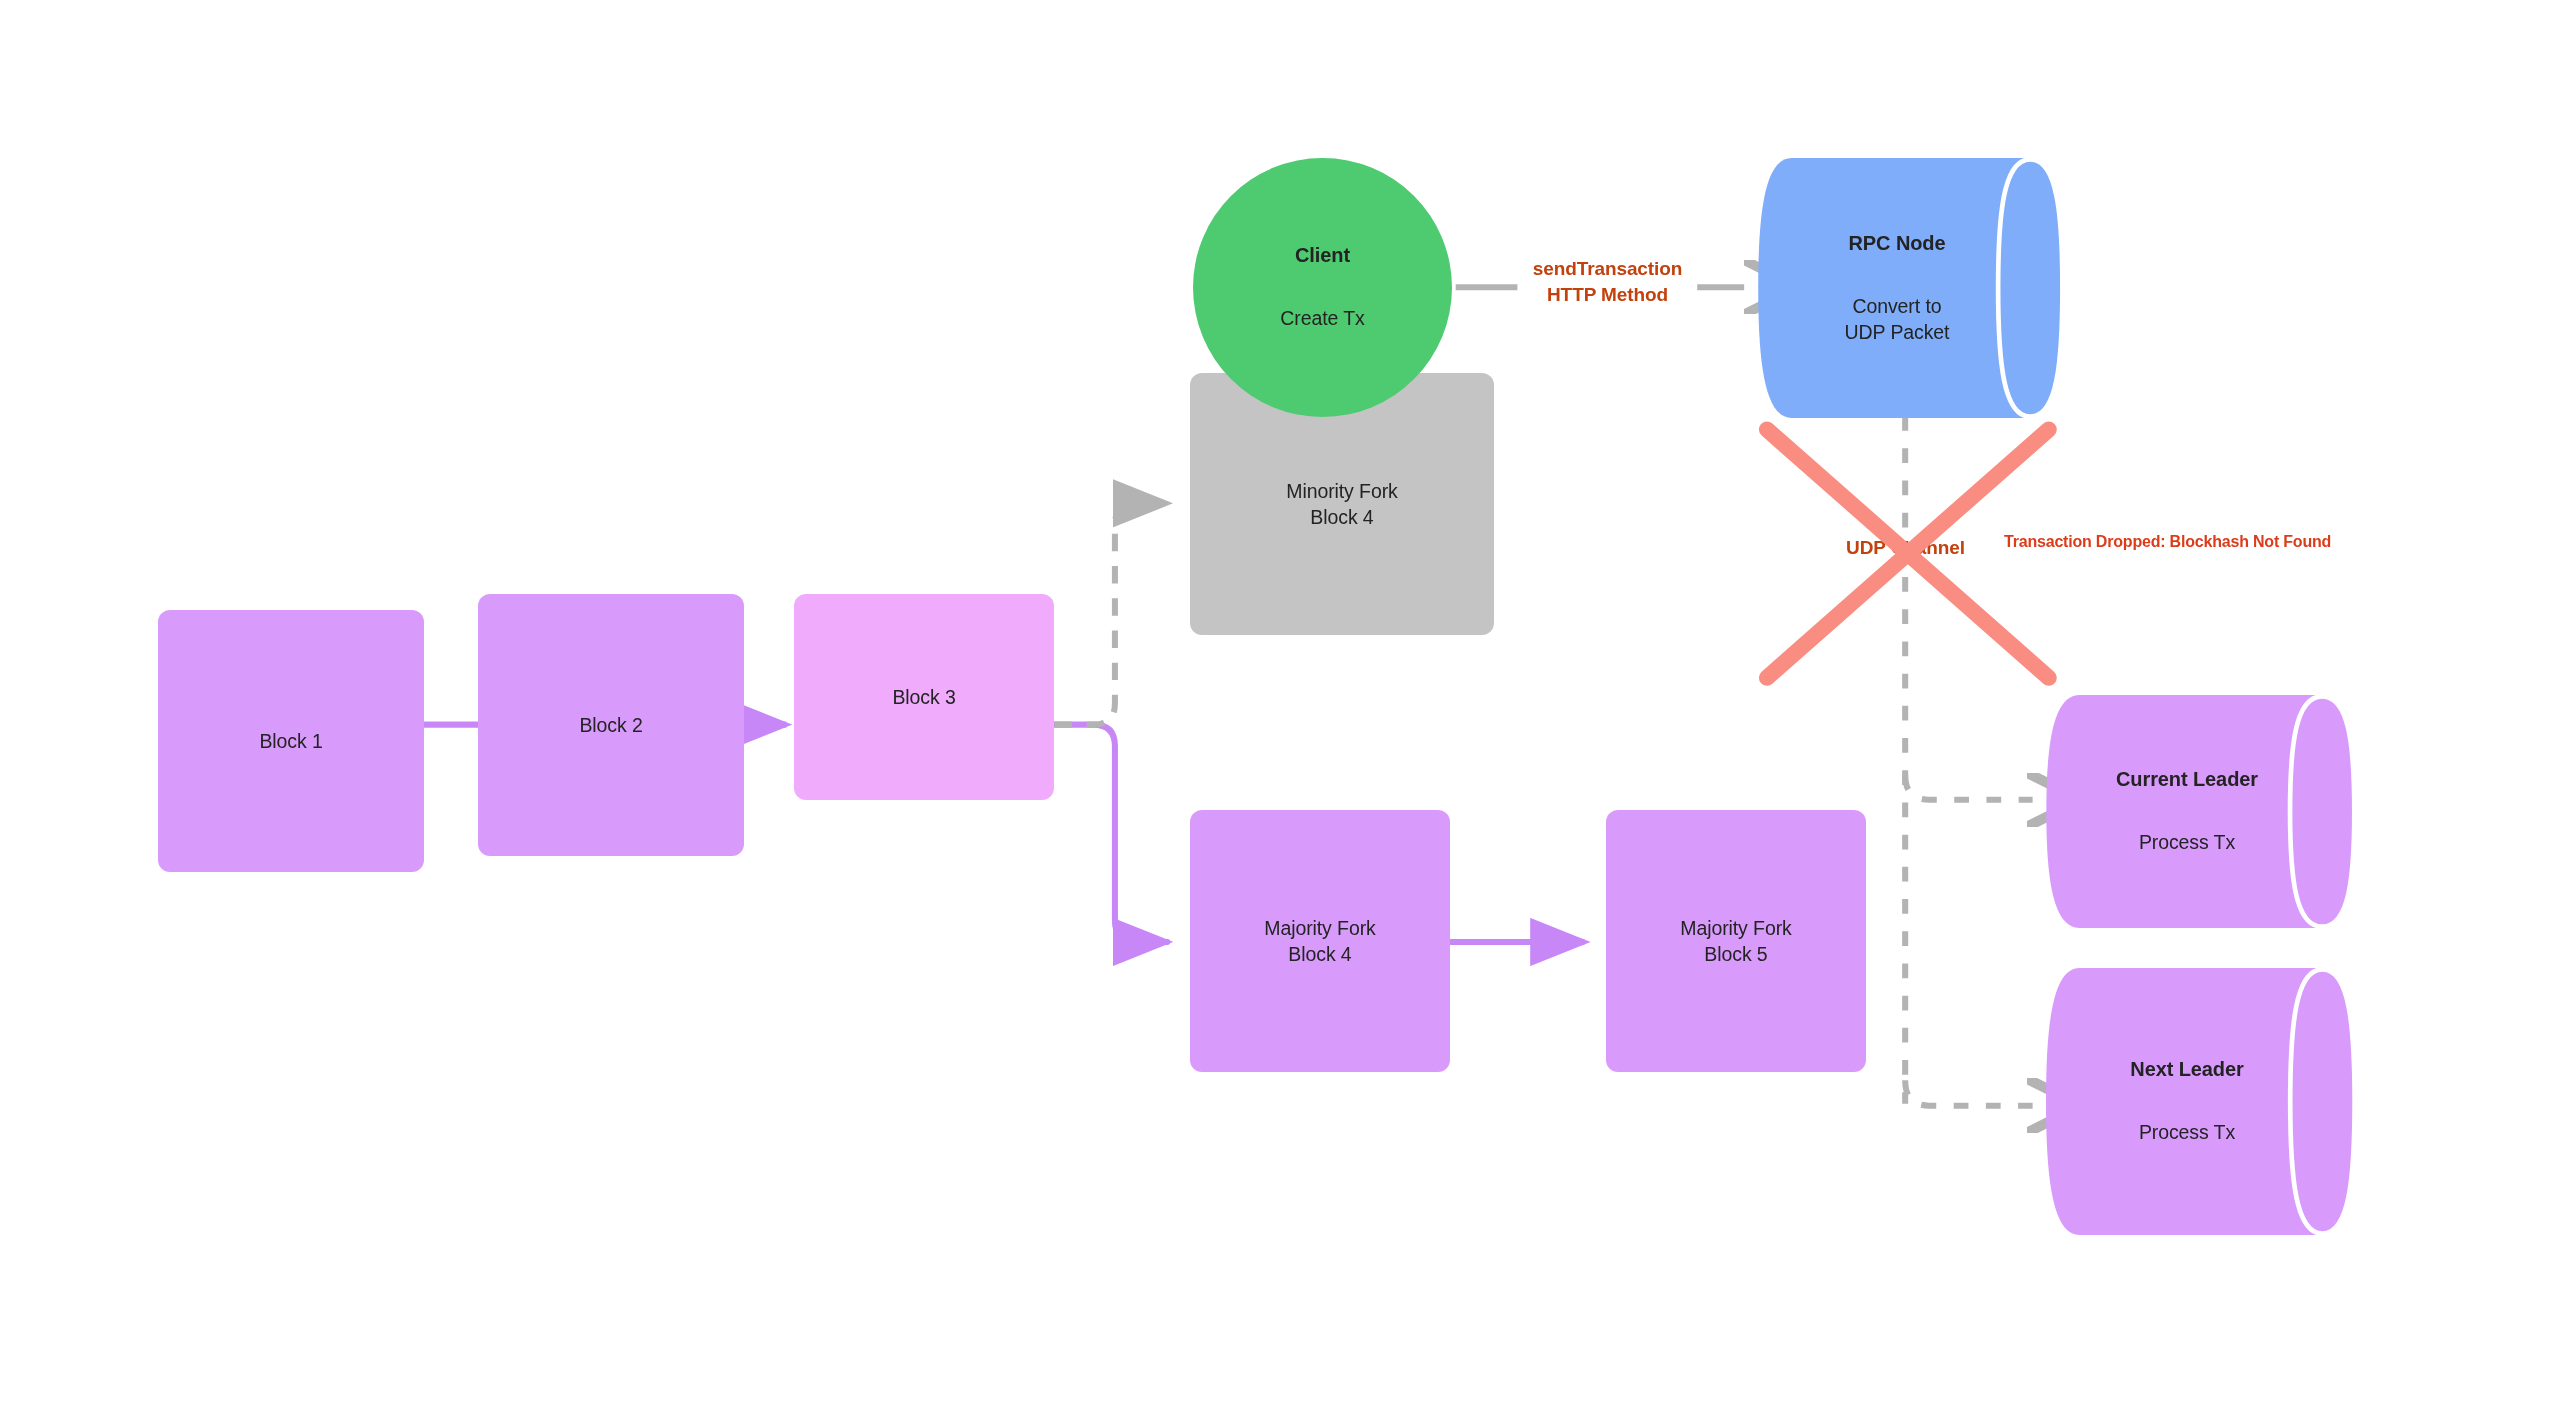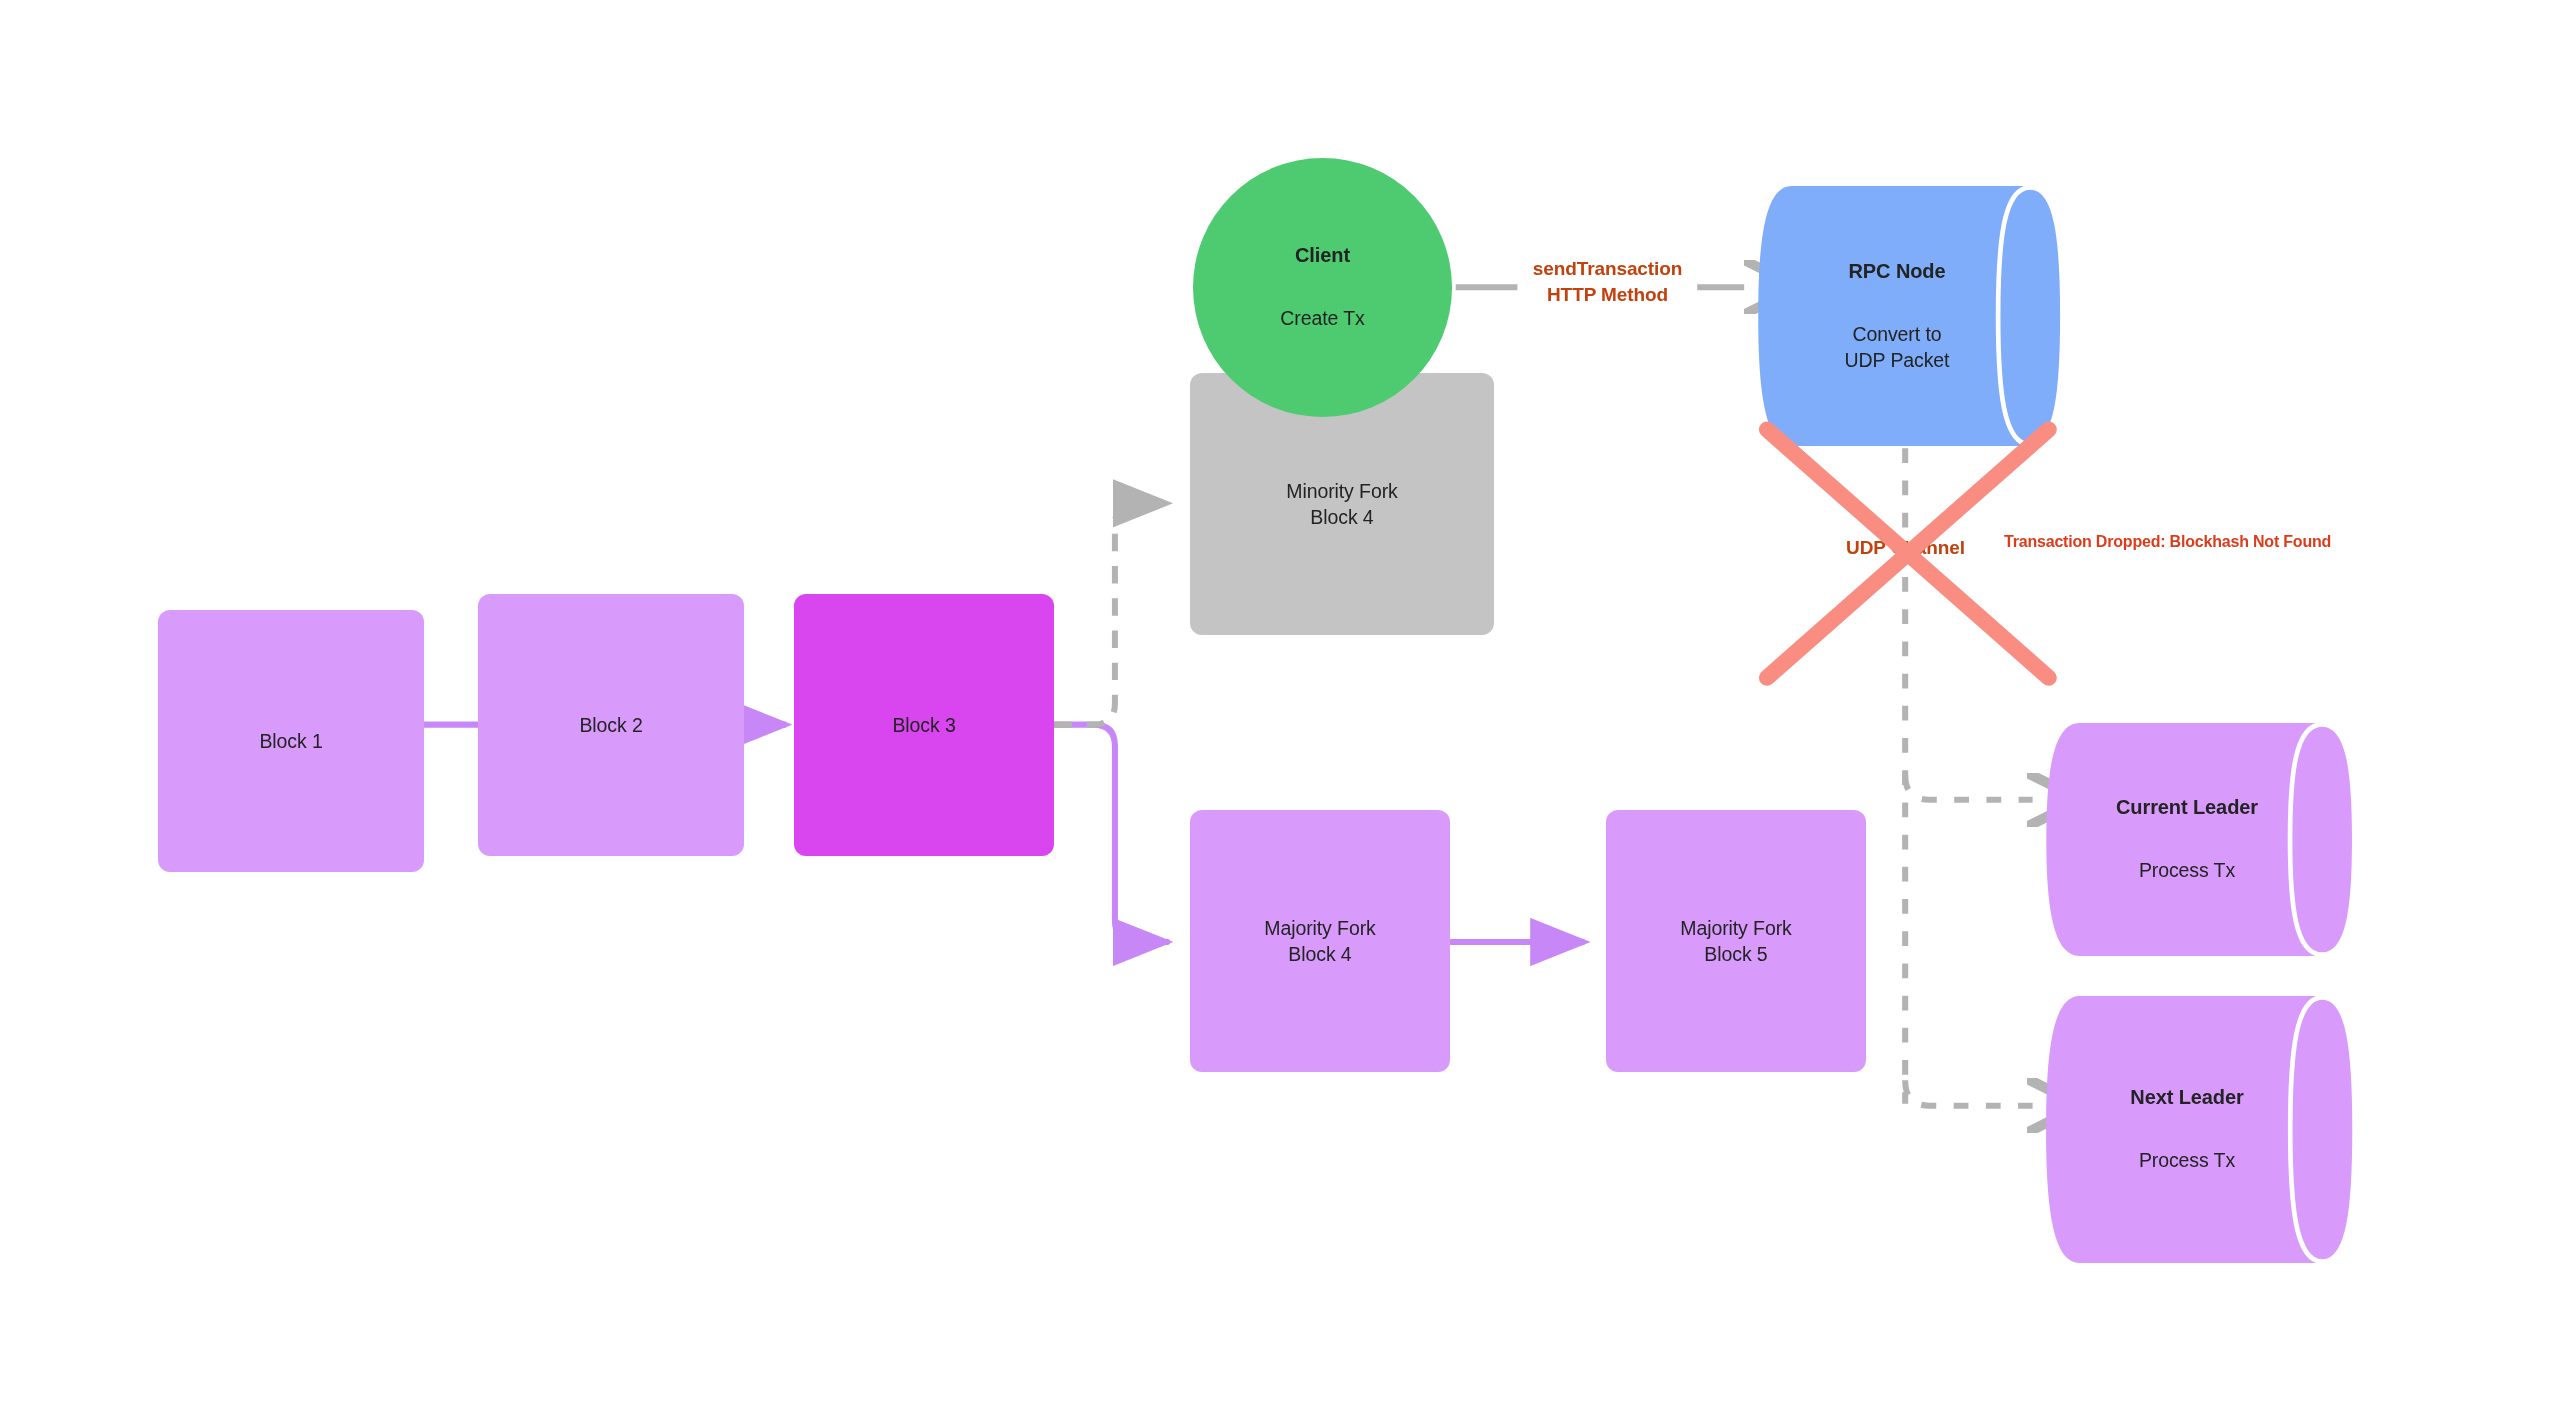--- a/index.html
+++ b/index.html
@@ -73,21 +73,20 @@
 
   
   .circle {
     border-radius: 50%;
     z-index: 4;
   }
 
   
   .cyl {
     z-index: 3;
-    margin-top: 28px;
   }
   .cyl .body {
     position: absolute;
     inset: 0;
   }
   .cyl .content {
     position: absolute;
     inset: 0;
     display: flex;
     flex-direction: column;
@@ -178,21 +177,21 @@
   </svg>
 
   <div class="node block" style="left:158px; top:610px; width:266px; height:262px; background:#d89bfc;">
     <div class="label">Block 1</div>
   </div>
 
   <div class="node block" style="left:478px; top:594px; width:266px; height:262px; background:#d89bfc;">
     <div class="label">Block 2</div>
   </div>
 
-  <div class="node block" style="left:794px; top:594px; width:260px; height:262px; background:#d946ef;">
+  <div class="node block" style="left:794px; top:594px; width:260px; height:206px; background:#f0abfc;">
     <div class="label">Block 3</div>
   </div>
 
   <div class="node block" style="left:1190px; top:373px; width:304px; height:262px; background:#c4c4c4; z-index:2;">
     <div class="label">Minority Fork
 Block 4</div>
   </div>
 
   <div class="node circle" style="left:1193px; top:158px; width:259px; height:259px; background:#4ecb71;">
     <div class="title">Client</div>

